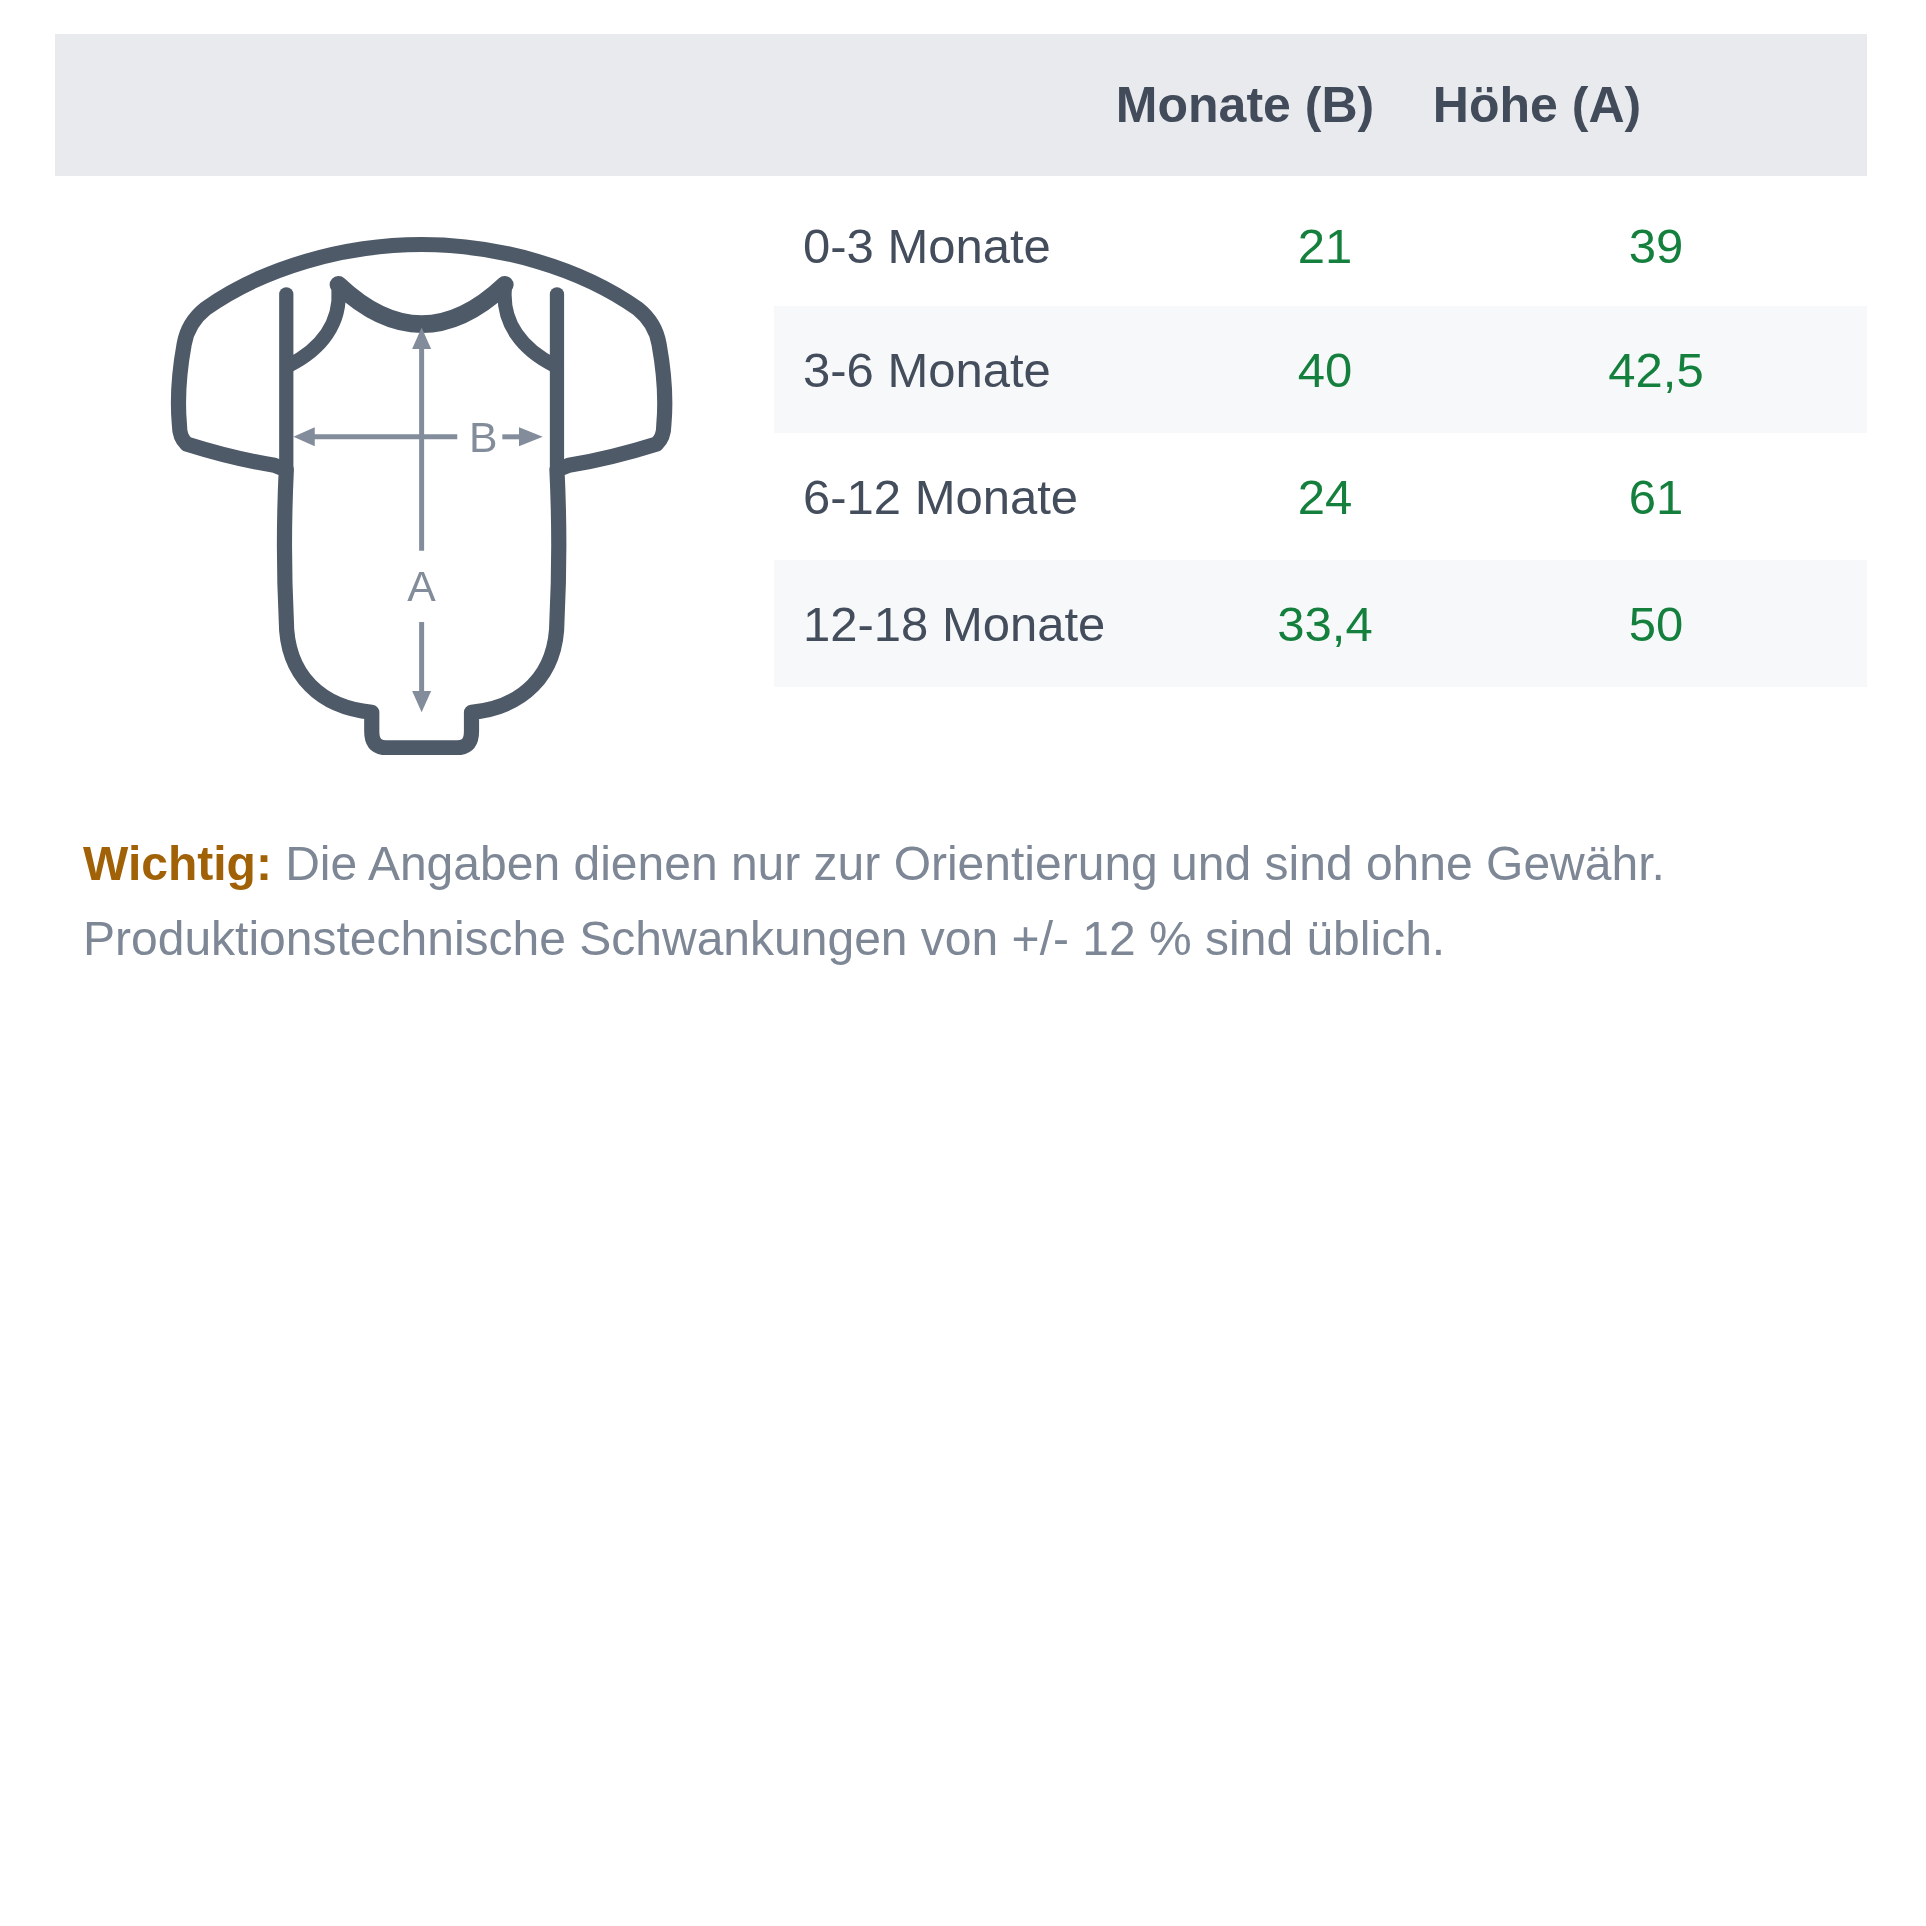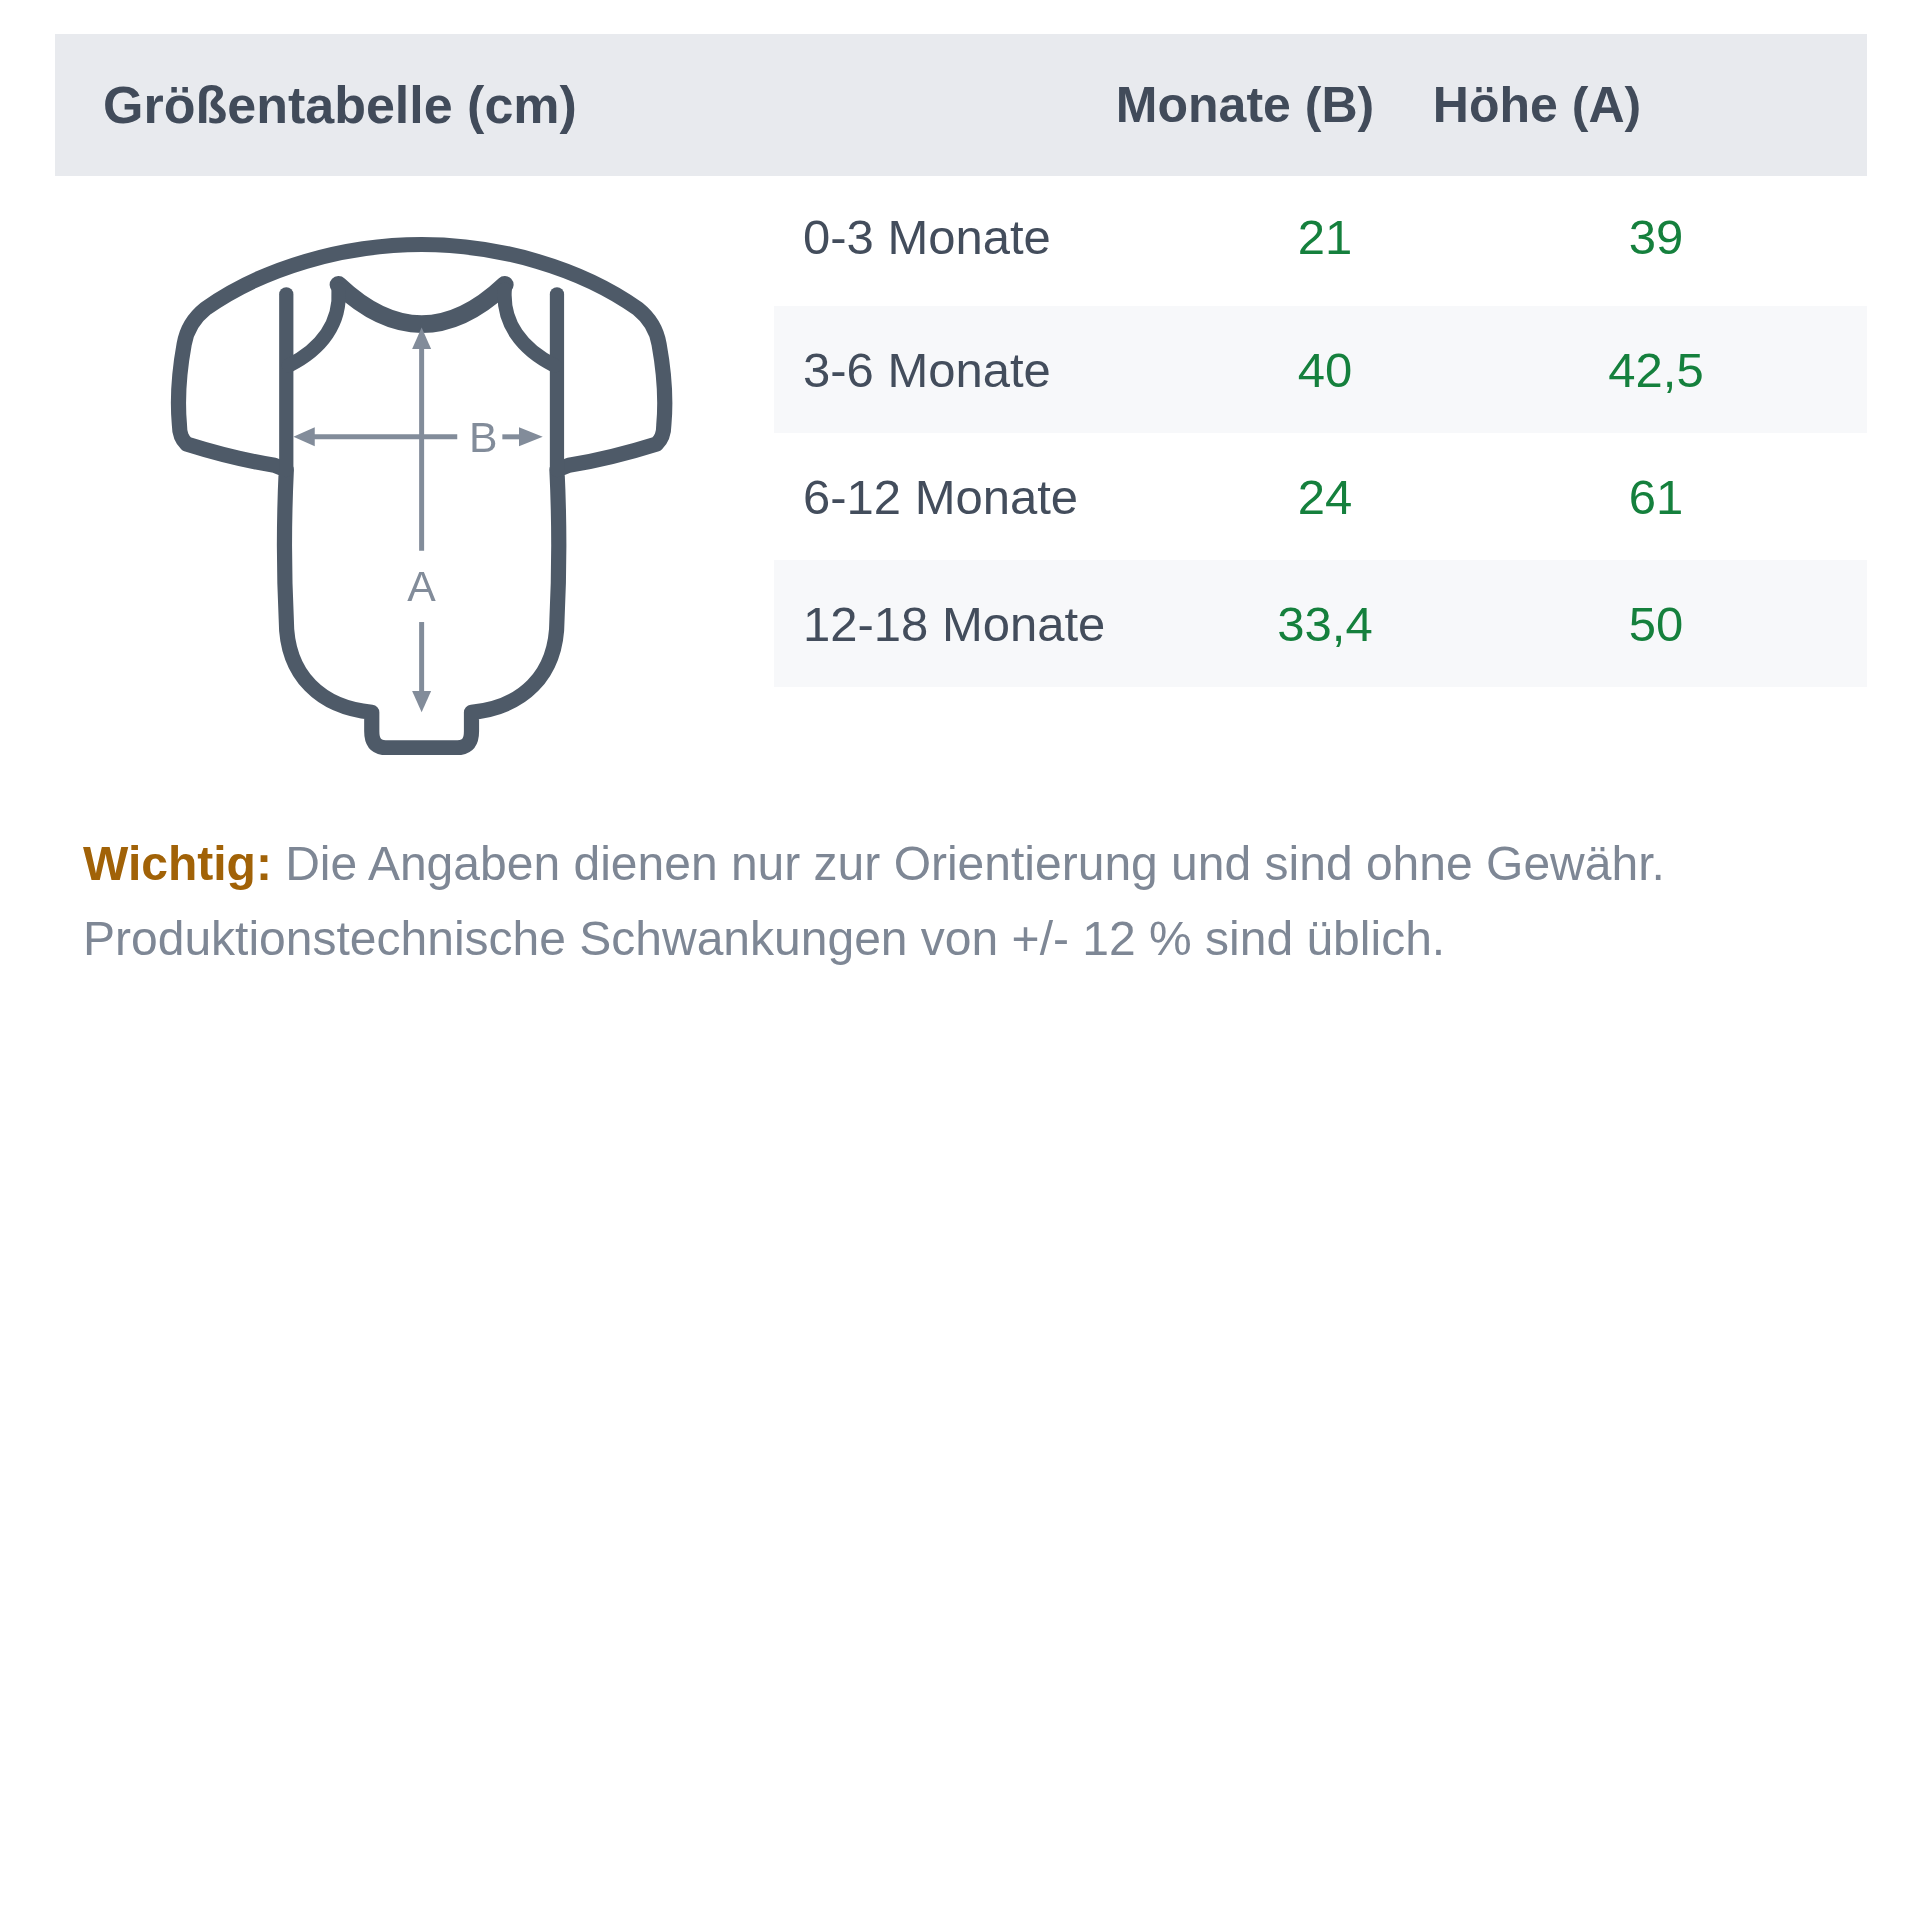--- a/index.html
+++ b/index.html
@@ -98,21 +98,20 @@
     font-weight: bold;
     color: #a16207;
   }
 </style>
 </head>
 <body>
 
 <div class="page">
 
   <div class="header-band">
-    <div class="header-title">Größentabelle (cm)</div>
     <div class="col-header breite">Monate (B)</div>
     <div class="col-header hoehe">Höhe (A)</div>
   </div>
 
   <svg class="diagram" viewBox="0 0 240 227" xmlns="http://www.w3.org/2000/svg">
 
     <path d="M 28,39
          C 52,22 86,12 119,12
          C 152,12 186,22 210,39
          C 215,43 218,48 219,54
@@ -153,21 +152,21 @@
 
     <g stroke="#828c9a" fill="#828c9a">
       <polygon points="65,93 74,89 74,97" stroke="none"></polygon>
       <line x1="72" y1="93" x2="134" y2="93" stroke-width="2.1" fill="none"></line>
       <line x1="153" y1="93" x2="161" y2="93" stroke-width="2.1" fill="none"></line>
       <polygon points="170,93 160,89 160,97" stroke="none"></polygon>
     </g>
     <text x="145" y="99.5" text-anchor="middle" font-size="18" font-family="Liberation Sans, sans-serif" fill="#828c9a">B</text>
   </svg>
 
-  <div class="size-row" style="top:173px">
+  <div class="size-row" style="top:182px">
     <span class="row-label">0-3 Monate</span>
     <span class="val val-b">21</span>
     <span class="val val-a">39</span>
   </div>
   <div class="size-row striped" style="top:306px">
     <span class="row-label">3-6 Monate</span>
     <span class="val val-b">40</span>
     <span class="val val-a">42,5</span>
   </div>
   <div class="size-row" style="top:433px">

